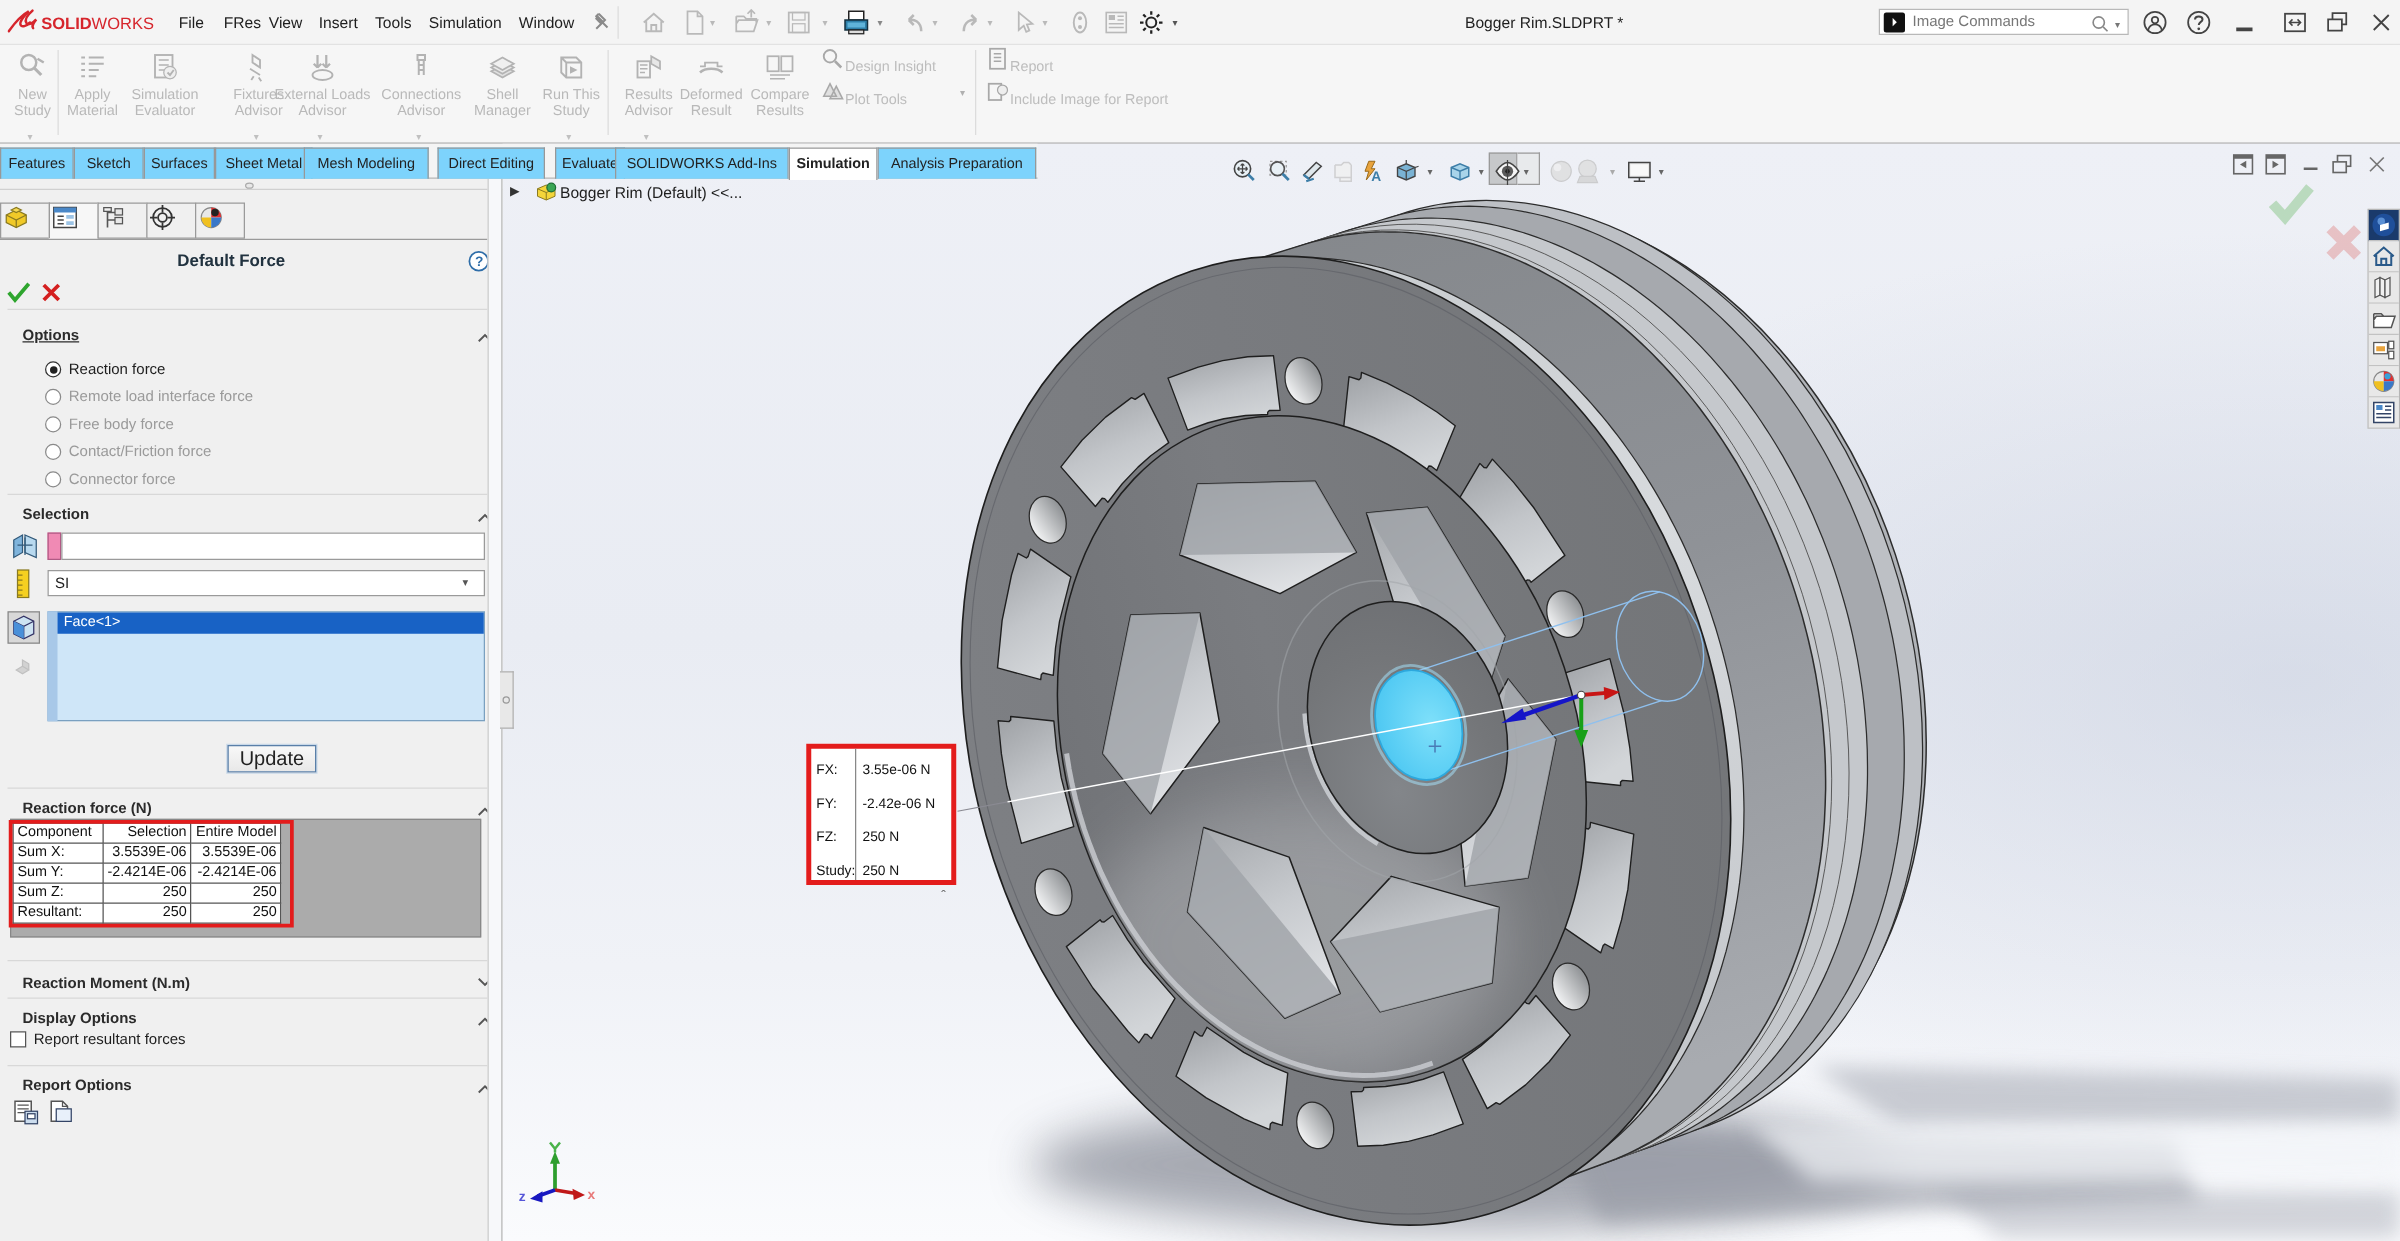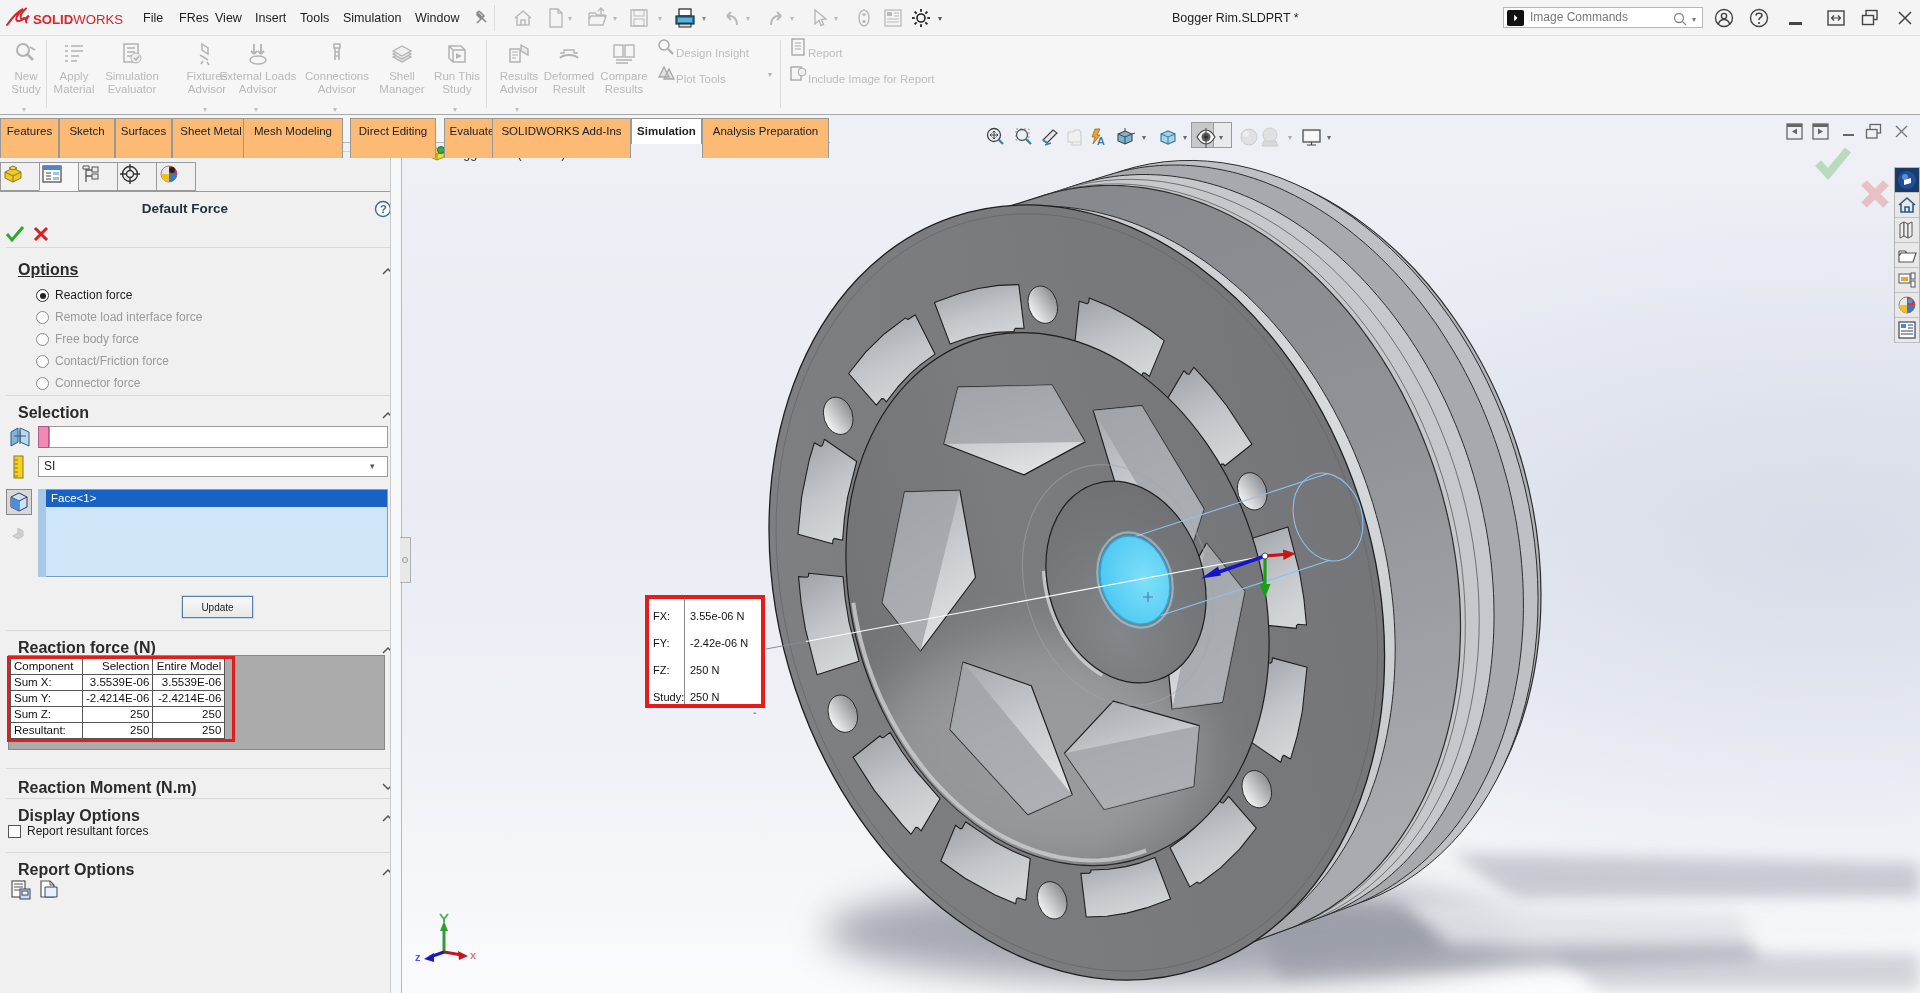--- a/index.html
+++ b/index.html
@@ -13,29 +13,29 @@
 #searchbox .sicon{position:absolute;left:3px;top:2px;width:17px;height:16px;background:#111;color:#fff;font-size:9px;line-height:16px;text-align:center;border-radius:2px;}
 #searchbox .stext{position:absolute;left:26px;top:0;height:19px;line-height:19px;color:#777;font-size:12px;}
 
 #cmdmgr{position:absolute;left:0;top:36px;width:1920px;height:79px;background:#f6f6f6;border-bottom:1px solid #a8a8a8;}
 .cmbtn{position:absolute;top:3px;height:72px;text-align:center;color:#b9b9b9;font-size:11.5px;line-height:13px;}
 .cmbtn .ic{display:block;margin:2px auto 3px;width:26px;height:26px;opacity:.85;}
 .cmsep{position:absolute;top:4px;width:1px;height:68px;background:#dcdcdc;}
 .cm2{position:absolute;height:26px;color:#bdbdbd;font-size:11.5px;line-height:26px;text-align:left;}
 
 #tabrow{position:absolute;left:0;top:115px;width:830px;height:28px;background:#f4f4f4;border-bottom:1px solid #b5b5b5;z-index:6;}
-.tab{position:absolute;top:3px;height:40px;line-height:24px;font-size:11.5px;color:#222;background:#fdba74;border:1px solid #989898;border-bottom:none;text-align:center;}
+.tab{position:absolute;top:3px;height:25px;line-height:24px;font-size:11.5px;color:#222;background:#7dd3fc;border:1px solid #989898;border-bottom:none;text-align:center;}
 .tab.active{background:#ffffff;font-weight:bold;height:26px;z-index:3;}
 
 #viewport{position:absolute;left:402px;top:115px;width:1518px;height:878px;background:radial-gradient(ellipse 1000px 500px at 1430px 430px, rgba(200,207,223,0.55), rgba(200,207,223,0) 72%),linear-gradient(180deg,#eef0f6 0%,#e9ecf3 45%,#f0f2f7 75%,#fafbfd 100%);}
 #viewport svg{position:absolute;left:0;top:0;}
 
 #lpanel{position:absolute;left:0;top:143px;width:402px;height:850px;background:#f0f0f0;}
 #lpanel .sep{position:absolute;left:6px;width:384px;height:1px;background:#d8d8d8;}
-.seclabel{position:absolute;left:18px;font-size:16px;font-weight:bold;color:#2b2b2b;}
+.seclabel{position:absolute;left:18px;font-size:12px;font-weight:bold;color:#2b2b2b;}
 .chev{position:absolute;right:10px;width:12px;height:12px;color:#555;}
 .radio{position:absolute;left:36px;width:13px;height:13px;border:1px solid #8a8a8a;border-radius:50%;background:#fff;}
 .radio.on{border-color:#333;}
 .radio.on::after{content:"";position:absolute;left:2.5px;top:2.5px;width:6px;height:6px;border-radius:50%;background:#222;}
 .rlabel{position:absolute;left:55px;font-size:12px;color:#9a9a9a;}
 .rlabel.on{color:#1e1e1e;}
 .ptab{position:absolute;top:0;width:40px;height:29px;background:#f0f0f0;border:1px solid #9a9a9a;}
 .ptab.active{background:#f7f7f7;border-bottom:1px solid #f7f7f7;}
 
 #rftable{position:absolute;left:10px;top:658px;border-collapse:collapse;font-size:11.5px;color:#111;background:#fff;}
@@ -587,21 +587,21 @@
           <path d="M4 7 L12 3 L20 7 L20 17 L12 21 L4 17 Z" fill="#cde3f2" stroke="#336"></path>
           <path d="M4 7 L12 11 L20 7 M12 11 V21" stroke="#336" fill="none"></path>
           <path d="M4 7 L12 11 L12 21 L4 17 Z" fill="#4a90d9"></path>
         </svg></div>
 <div class="abs" style="left:38px;top:346px;width:350px;height:88px;background:#cfe6f8;border:1px solid #7aa0c0"></div>
 <div class="abs" style="left:38px;top:346px;width:8px;height:88px;background:#a8c8e8"></div>
 <div class="abs" style="left:46px;top:347px;width:341px;height:17px;background:#1862c5;color:#fff;font-size:11.5px;line-height:17px;padding-left:5px">Face&lt;1&gt;</div>
 <svg class="abs" style="left:10px;top:380px;opacity:0.55" width="20" height="20" viewBox="0 0 20 20">
         <path d="M3 13 L8 10 L13 13 L8 16 Z M8 10 v-5 l5 3 v5" fill="#bbb" stroke="#999"></path>
       </svg>
-<div class="abs" style="left:182px;top:453px;width:71px;height:22px;background:linear-gradient(#f8f8f8,#e8e8e8);border:1px solid #5a7fa8;text-align:center;font-size:10px;color:#222;line-height:21px;box-shadow:0 0 0 1px #c8d8e8">Update</div>
+<div class="abs" style="left:182px;top:453px;width:71px;height:22px;background:linear-gradient(#f8f8f8,#e8e8e8);border:1px solid #5a7fa8;text-align:center;font-size:16px;color:#222;line-height:21px;box-shadow:0 0 0 1px #c8d8e8">Update</div>
 <div class="sep" style="top:487px"></div>
 <div class="seclabel" style="top:496px">Reaction force (N)</div>
 <div class="abs chev" style="top:497px;right:8px"><svg width="12" height="8" viewBox="0 0 12 8">
           <path d="M1 7 L6 2 L11 7" stroke="#555" stroke-width="1.5" fill="none"></path>
         </svg></div>
 <div class="abs" style="left:8px;top:512px;width:377px;height:95px;background:#ababab;border:1px solid #888"></div>
 <table id="rftable" style="top:515px">
         <tbody>
           <tr>
             <td style="width:72px">Component</td>

